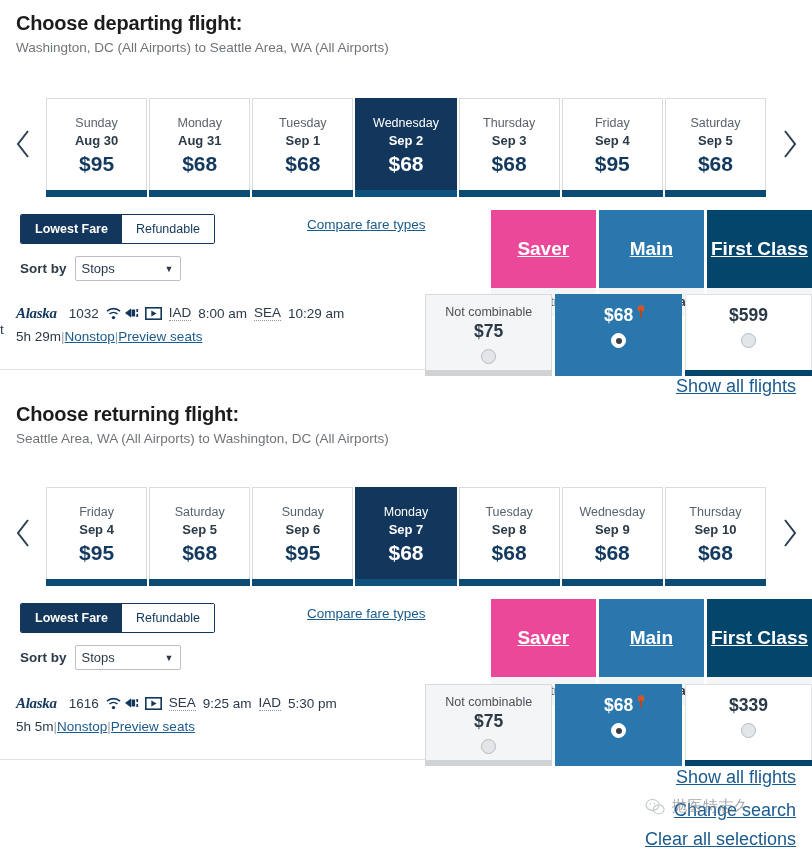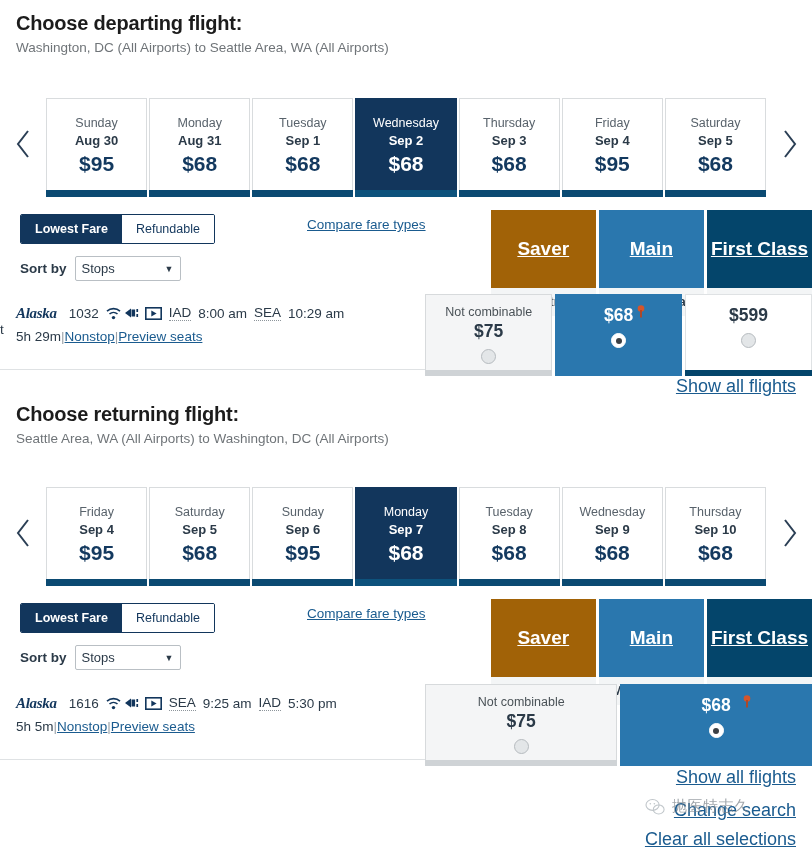--- a/index.html
+++ b/index.html
@@ -173,21 +173,21 @@
     align-items: center;
     justify-content: center;
   }
   .farehead .box span {
     font-size: 19px;
     font-weight: 700;
     color: #ffffff;
     text-decoration: underline;
     cursor: pointer;
   }
-  .farehead.saver .box { background: #a16207; text-align: center; }
+  .farehead.saver .box { background: #ec4899; text-align: center; }
   .farehead.main .box  { background: #2a77ae; }
   .farehead.first .box { background: #04456b; }
   .farehead .tag {
     height: 28px;
     display: flex;
     align-items: center;
     justify-content: center;
     font-size: 12.5px;
     color: #4a5257;
     background: #f3f5f6;
@@ -648,20 +648,24 @@
             <div class="radio"></div>
           </div>
           <div class="cell sel">
             <div class="amt">$68</div>
             <div class="radio"></div>
             <svg class="cursor-mark" viewBox="0 0 12 14" style="left: 63%; top: 9px;">
               <circle cx="6" cy="4.5" r="3.3" fill="#d4552b"></circle>
               <rect x="5.1" y="6" width="1.8" height="7.5" fill="#b8441f"></rect>
             </svg>
           </div>
+          <div class="cell firstcls">
+            <div class="amt">$339</div>
+            <div class="radio"></div>
+          </div>
         </div>
     </div>
   </div>
 
   <div class="rightlink" style="top:767px;">Show all flights</div>
   <div class="rightlink" style="top:800px;">Change search</div>
   <div class="rightlink" style="top:829px;">Clear all selections</div>
 
   <div class="watermark" style="left:645px; top:797px;">
     <svg class="wm-logo" viewBox="0 0 24 22">

